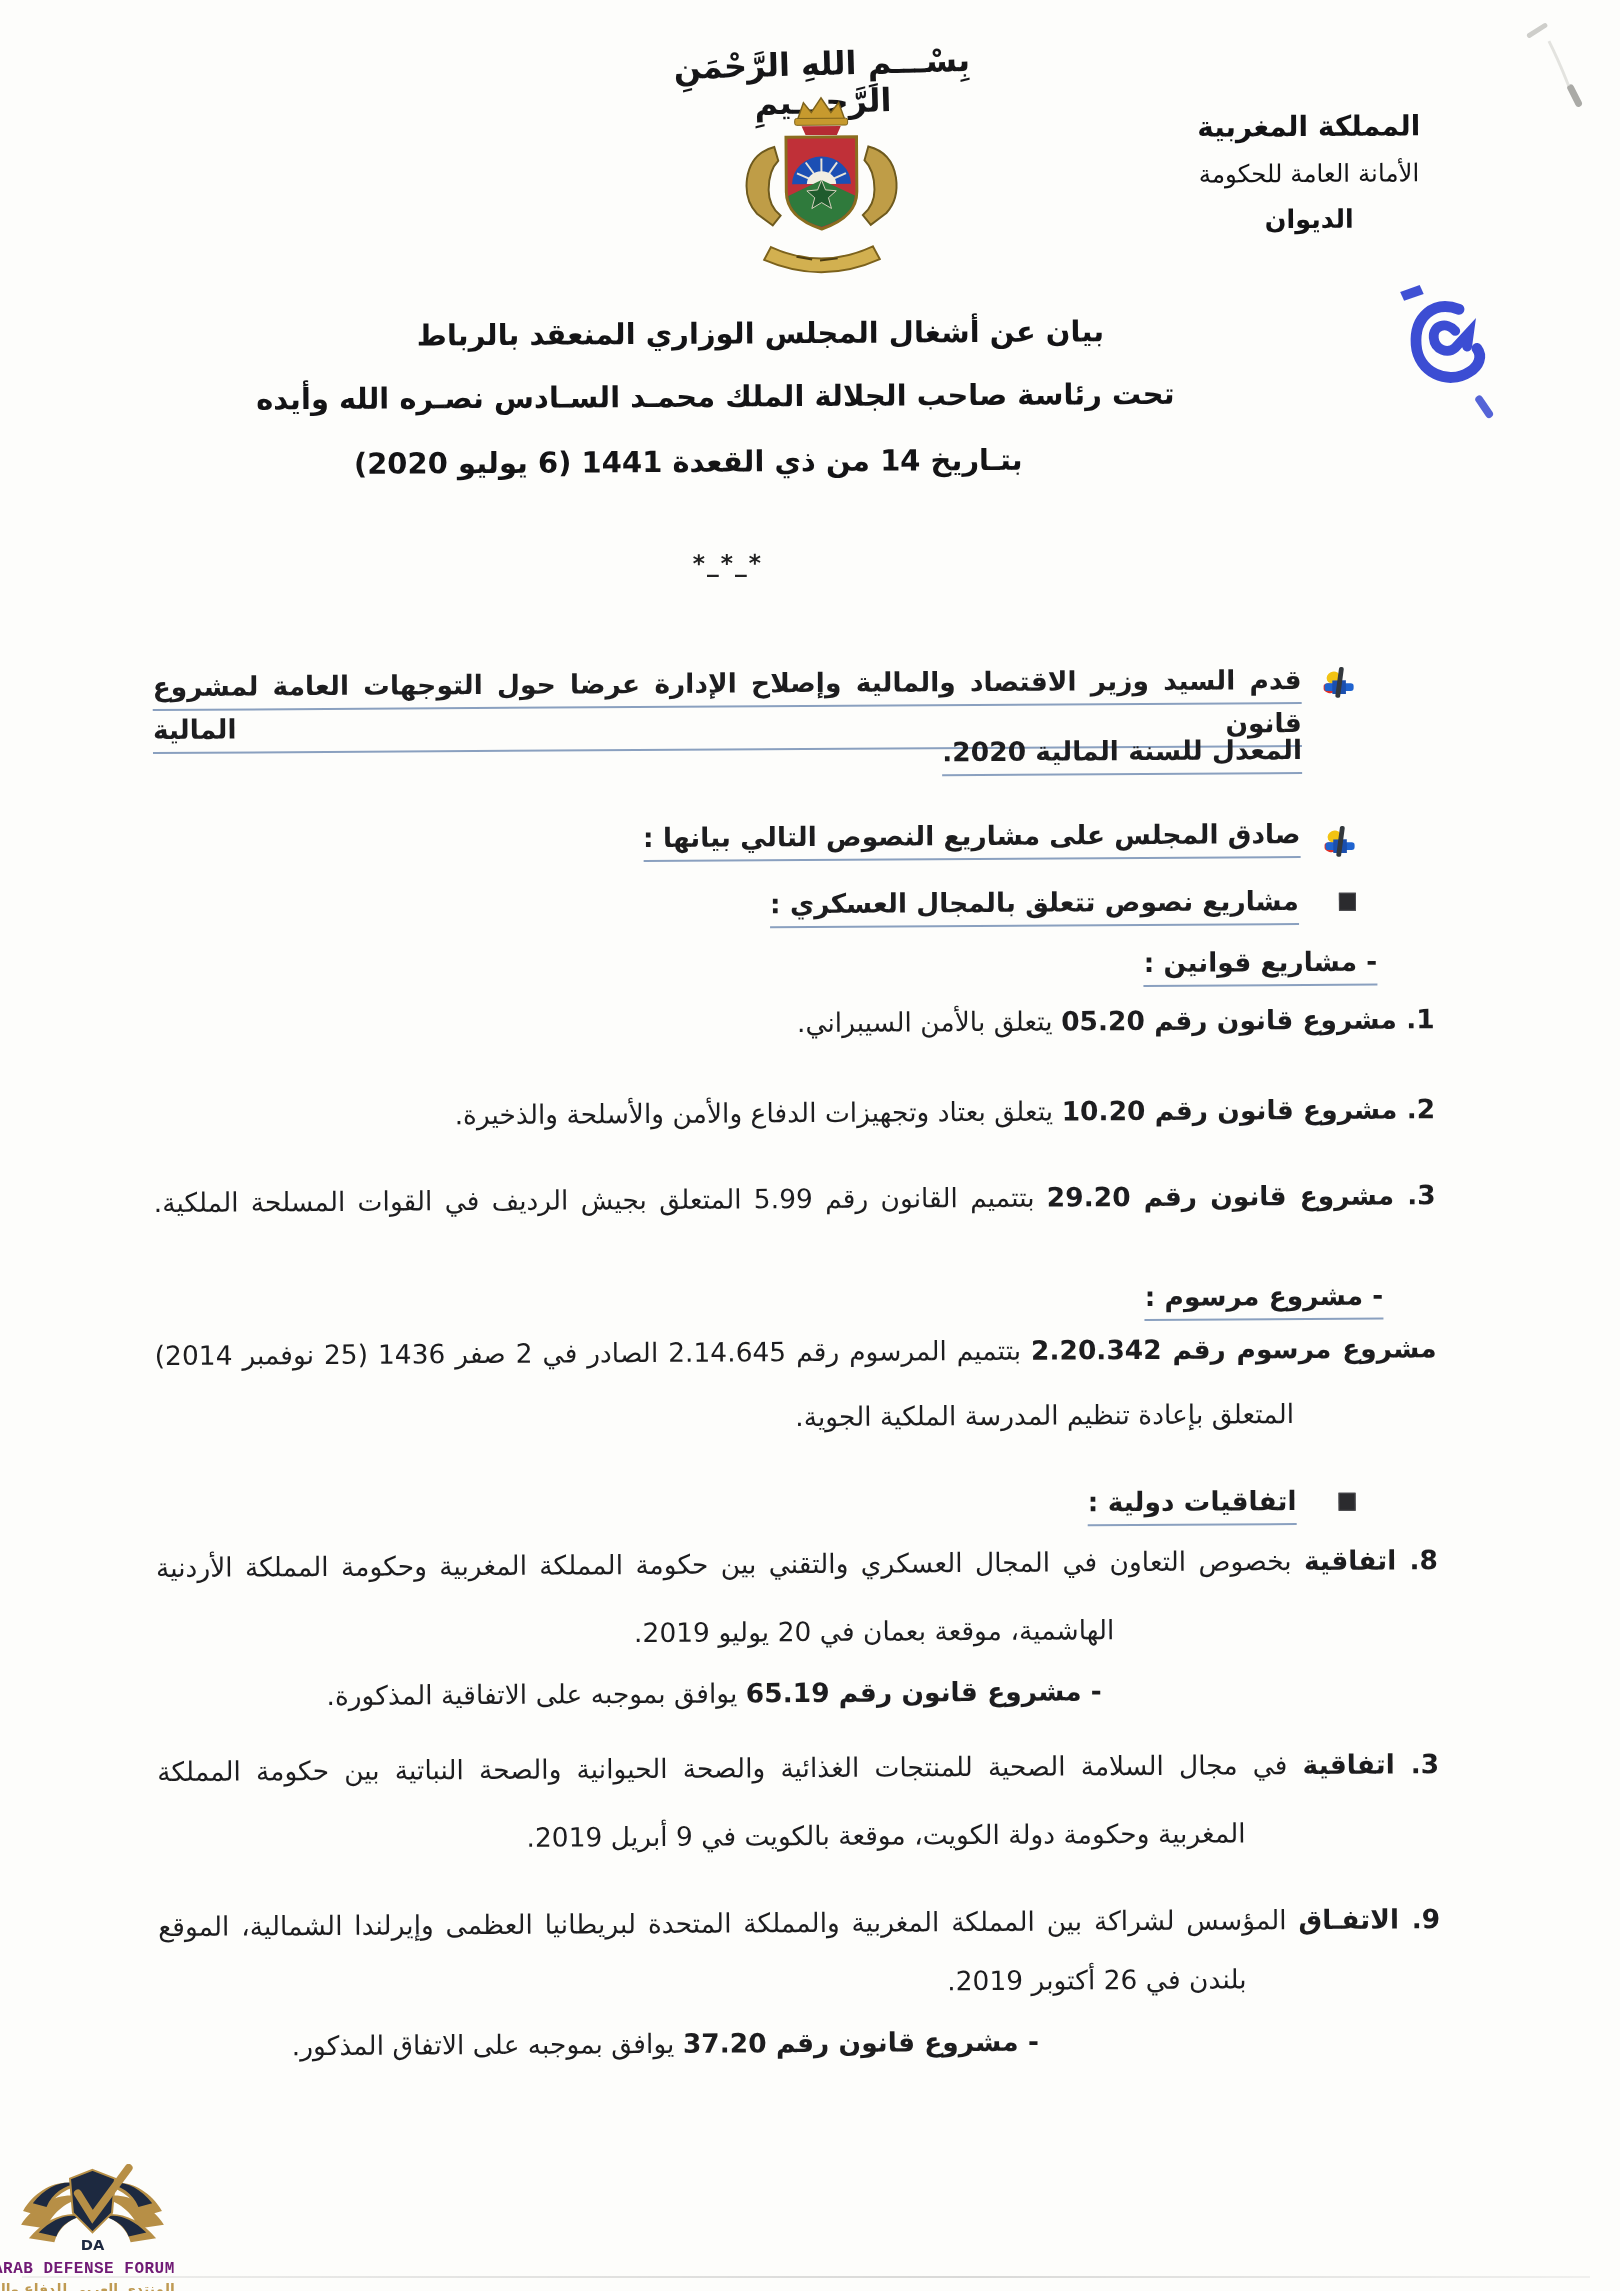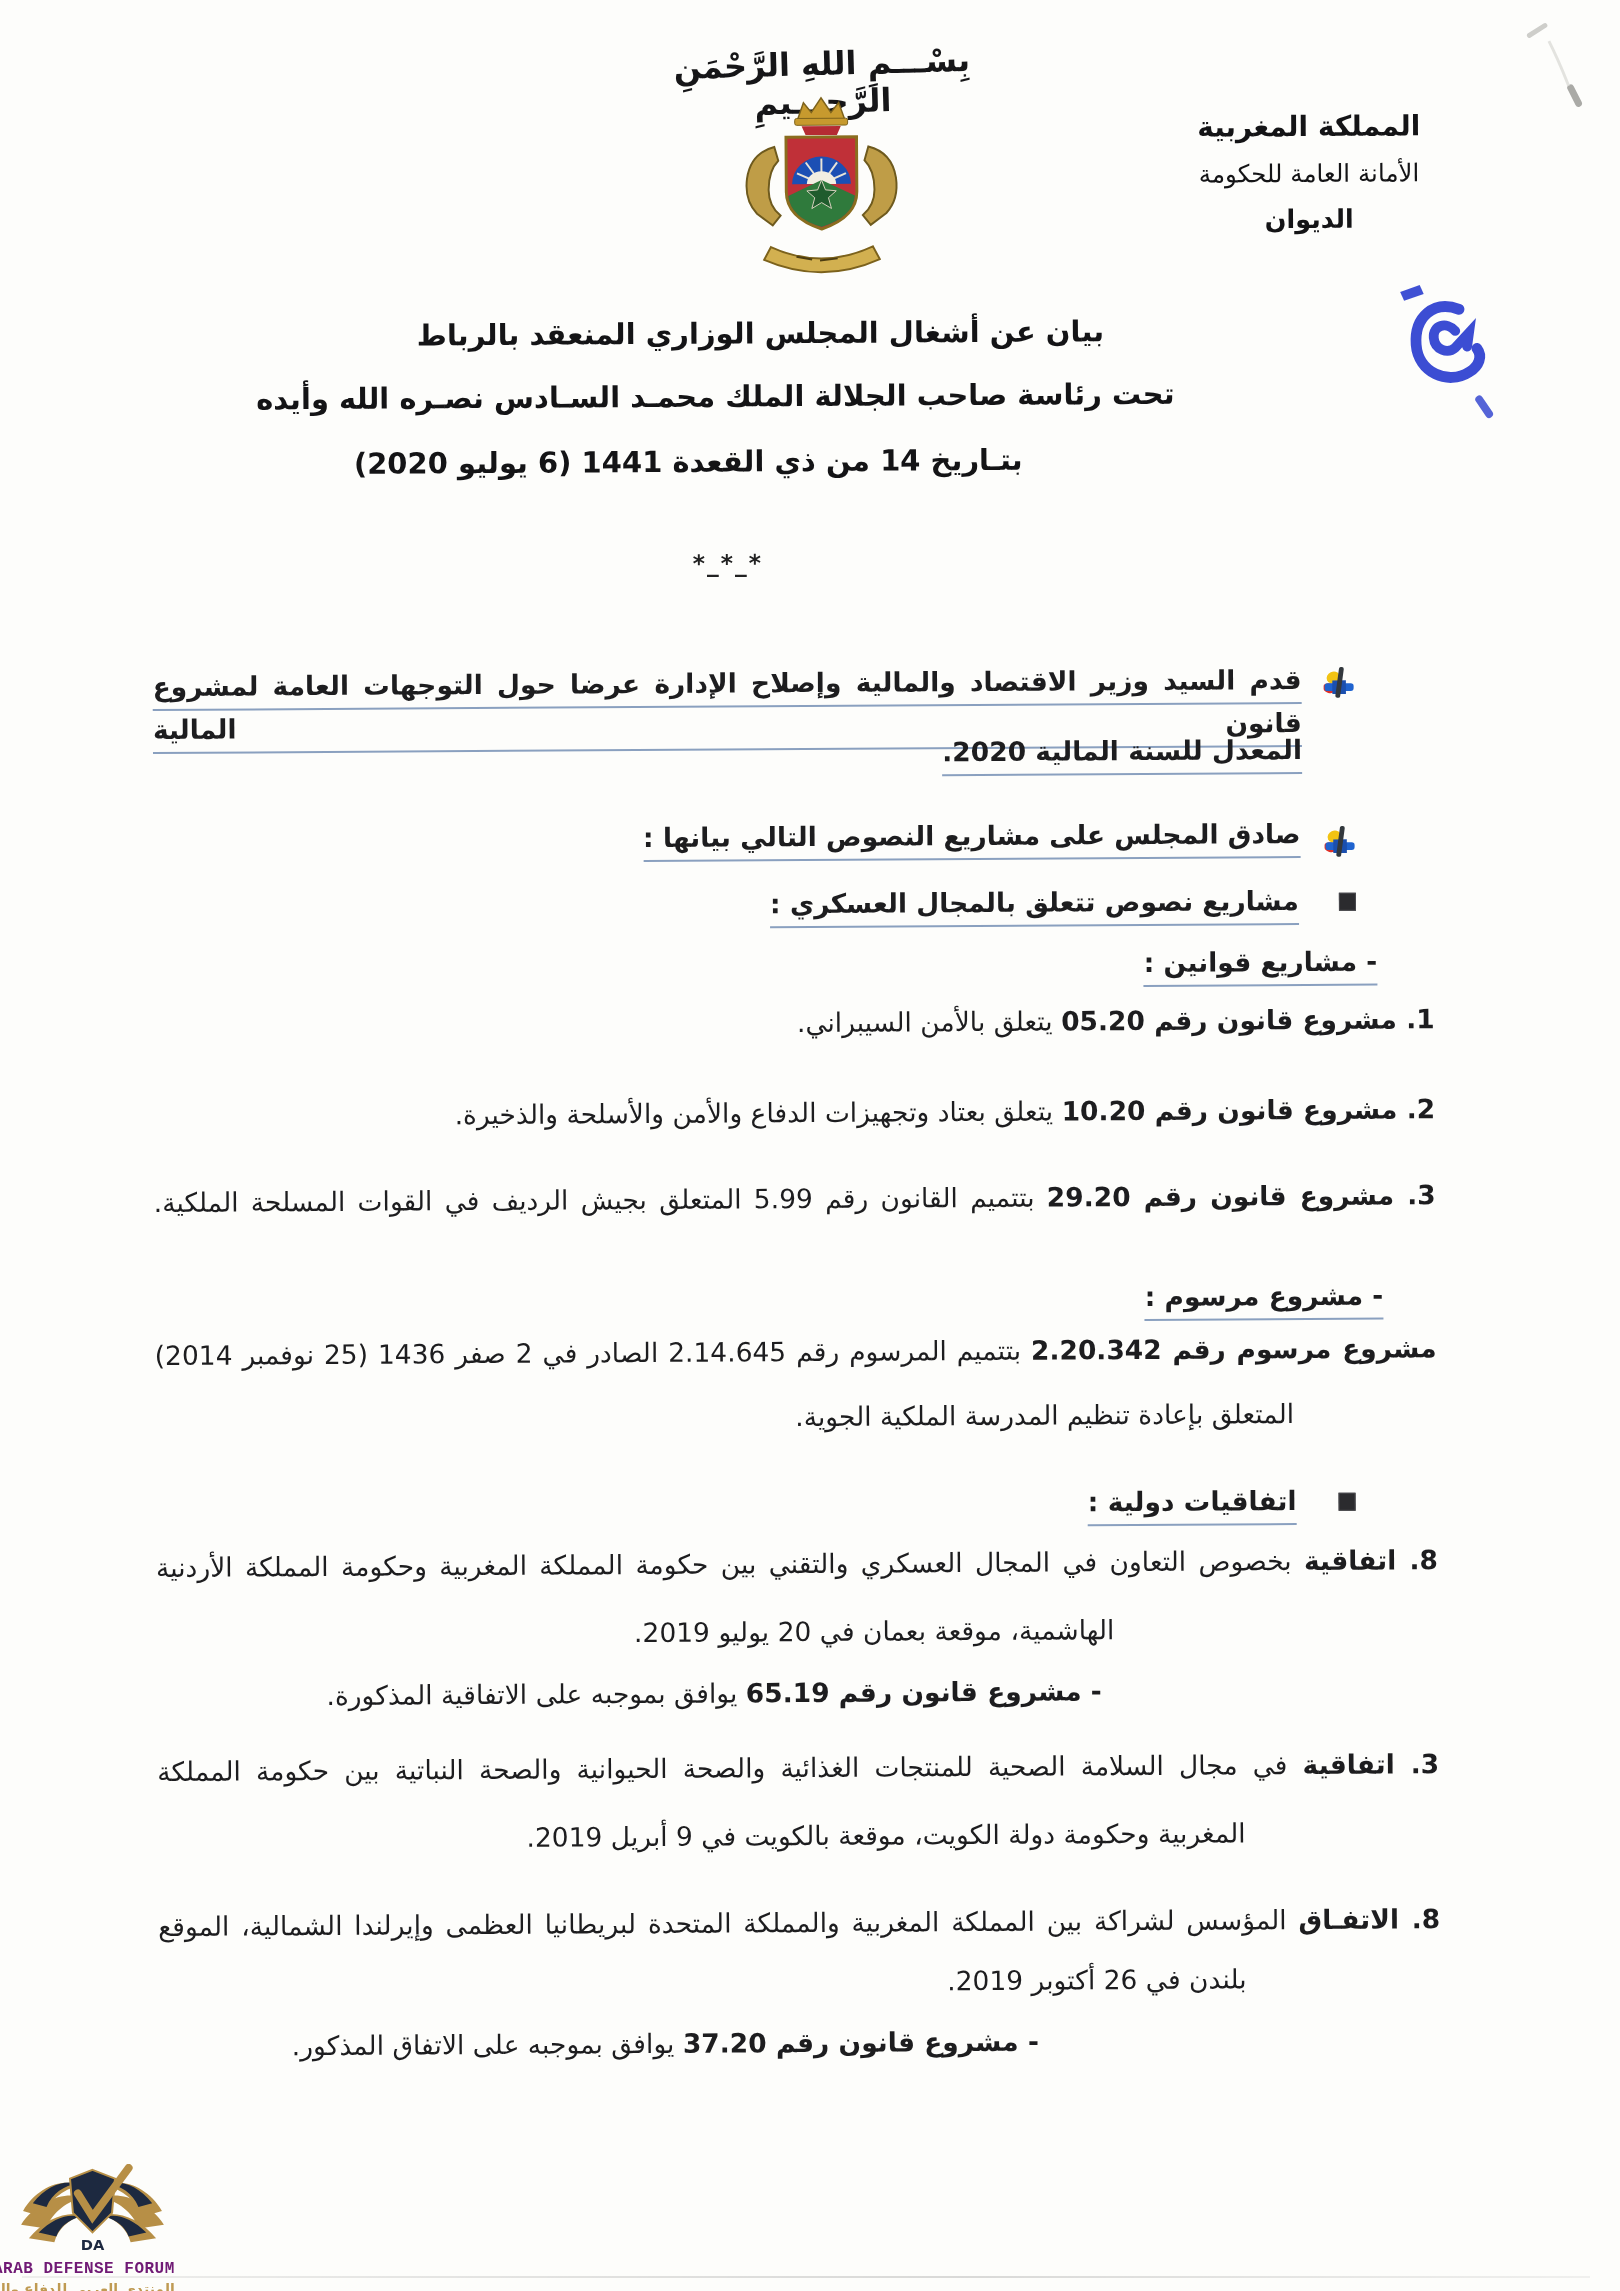--- a/index.html
+++ b/index.html
@@ -166,21 +166,21 @@
     <div class="line" style="top:1671px;right:523px;">
       <span class="b">- مشروع قانون رقم 65.19</span><span> يوافق بموجبه على الاتفاقية المذكورة.</span>
     </div>
 
     <div class="linej" style="top:1746px;right:186px;width:1282px;">
       <span class="b">3. اتفاقية</span><span> في مجال السلامة الصحية للمنتجات الغذائية والصحة الحيوانية والصحة النباتية بين حكومة المملكة</span>
     </div>
     <div class="line" style="top:1814px;right:380px;">المغربية وحكومة دولة الكويت، موقعة بالكويت في 9 أبريل 2019.</div>
 
     <div class="linej" style="top:1901px;right:186px;width:1282px;">
-      <span class="b">8. الاتفـاق</span><span> المؤسس لشراكة بين المملكة المغربية والمملكة المتحدة لبريطانيا العظمى وإيرلندا الشمالية، الموقع</span>
+      <span class="b">9. الاتفـاق</span><span> المؤسس لشراكة بين المملكة المغربية والمملكة المتحدة لبريطانيا العظمى وإيرلندا الشمالية، الموقع</span>
     </div>
     <div class="line" style="top:1960px;right:380px;">بلندن في 26 أكتوبر 2019.</div>
     <div class="line" style="top:2021px;right:588px;">
       <span class="b">- مشروع قانون رقم 37.20</span><span> يوافق بموجبه على الاتفاق المذكور.</span>
     </div>
 
   </div>
 
   <div class="wm">
     <svg width="147" height="90" viewBox="0 0 150 92">

